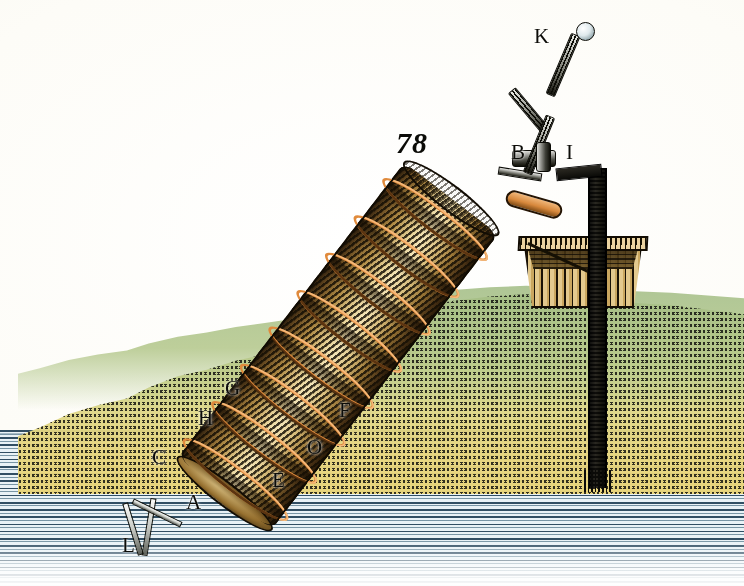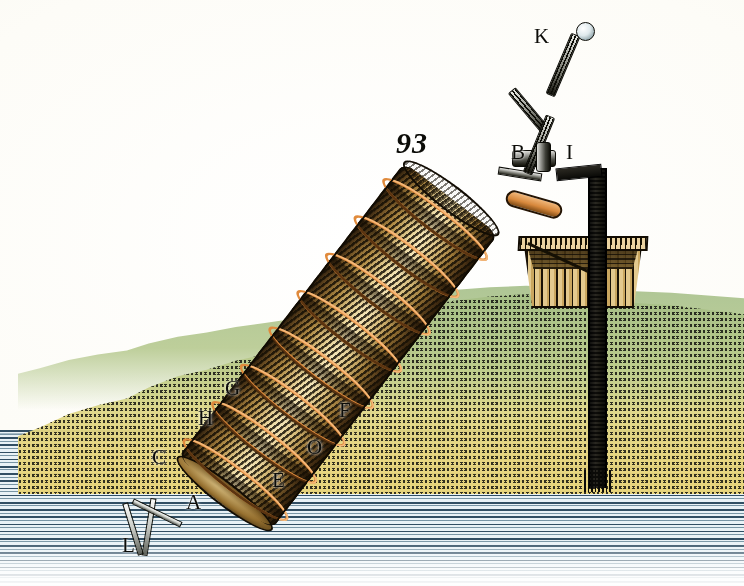--- a/index.html
+++ b/index.html
@@ -482,21 +482,21 @@
     <div class="crank-seg hatched" style="left:36px;top:92px;width:10px;height:62px;transform:rotate(22deg);"></div>
     <div class="crank-knob"></div>
   </div>
 
   <div class="trestle">
     <i style="left:18px;top:0;width:6px;height:58px;transform:rotate(9deg);"></i>
     <i style="left:2px;top:4px;width:6px;height:54px;transform:rotate(-17deg);"></i>
     <i style="left:2px;top:12px;width:54px;height:6px;transform:rotate(26deg);"></i>
   </div>
 
-  <div class="fignum">93</div>
+  <div class="fignum">78</div>
 
   <div id="labelLayer">
       <div class="lbl" style="left: 534px; top: 26px;">K</div>
       <div class="lbl" style="left: 511px; top: 142px;">B</div>
       <div class="lbl" style="left: 566px; top: 142px;">I</div>
       <div class="lbl" style="left: 225px; top: 378px;">G</div>
       <div class="lbl" style="left: 198px; top: 408px;">H</div>
       <div class="lbl" style="left: 339px; top: 400px;">F</div>
       <div class="lbl" style="left: 307px; top: 437px;">O</div>
       <div class="lbl" style="left: 152px; top: 447px;">C</div>

